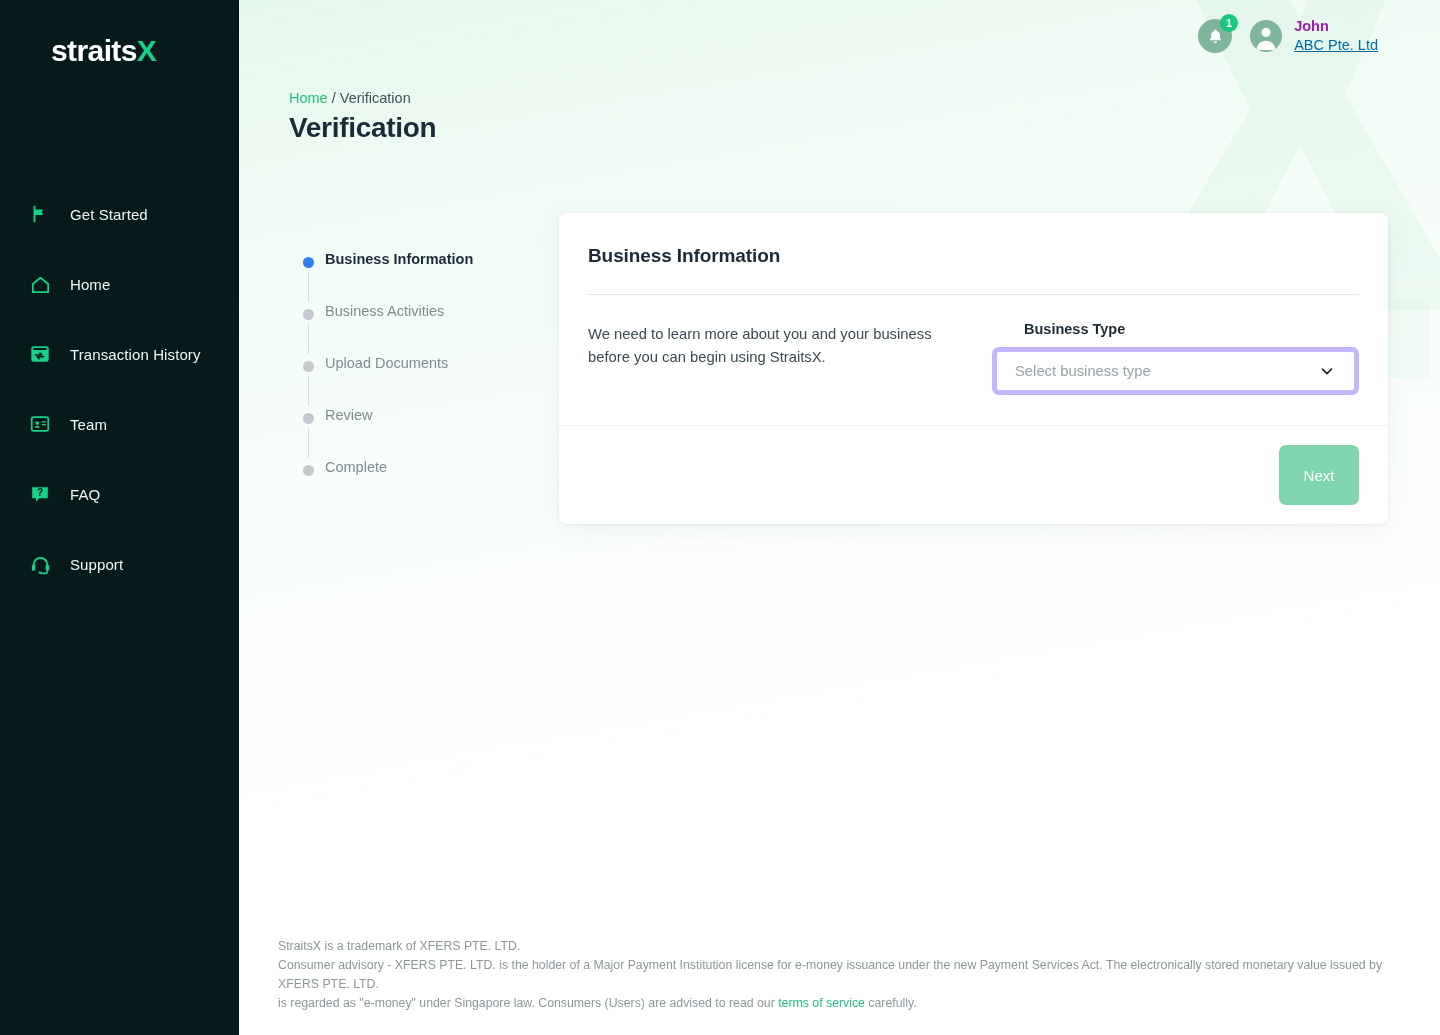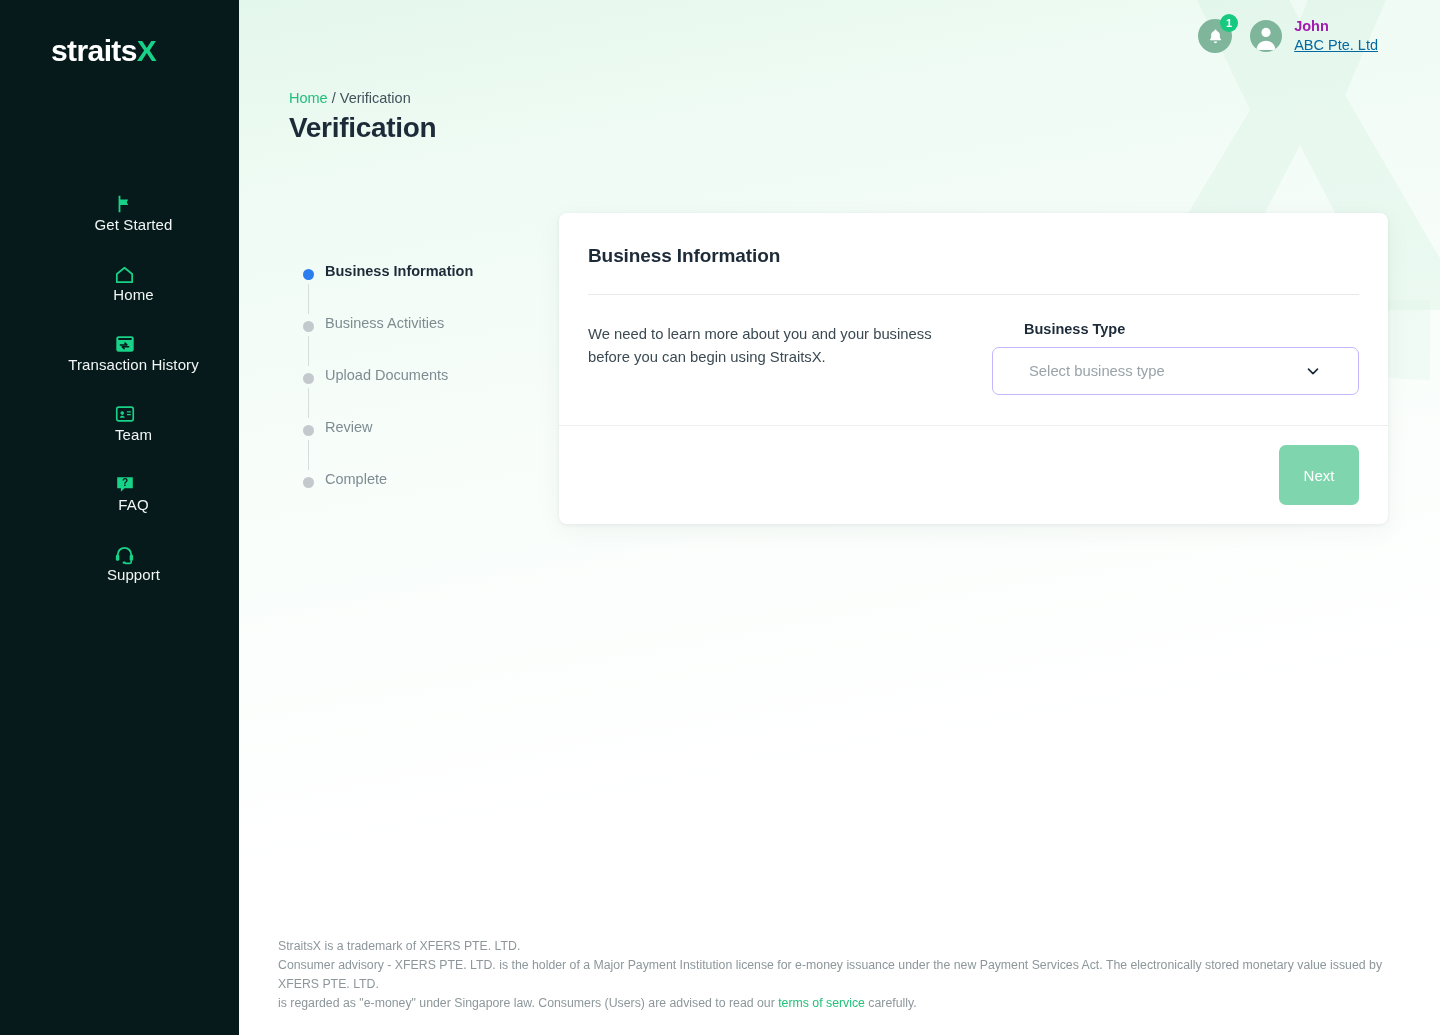--- a/index.html
+++ b/index.html
@@ -49,21 +49,20 @@
   }
 
   .nav-item {
     display: flex;
     align-items: center;
     height: 44px;
     padding-left: 28px;
     margin-bottom: 26px;
     cursor: pointer;
     text-decoration: none;
-    flex-direction: column;
   }
   .nav-icon {
     width: 24px;
     height: 24px;
     min-width: 24px;
     display: flex;
     align-items: center;
     justify-content: center;
     margin-right: 18px;
   }
@@ -195,21 +194,21 @@
     letter-spacing: -0.3px;
   }
 
   
   .content {
     position: absolute;
     top: 213px;
     left: 50px;
     right: 52px;
     display: flex;
-    align-items: flex-end;
+    align-items: center;
     z-index: 3;
   }
 
   
   .steps {
     width: 270px;
     min-width: 270px;
     padding-top: 26px;
   }
   .step {
@@ -281,25 +280,25 @@
   .field-label {
     font-size: 14.5px;
     font-weight: 700;
     color: #1d2b39;
     margin-bottom: 10px;
     margin-left: 32px;
   }
   .select {
     position: relative;
     height: 48px;
-    border: 1px solid #c4b5fd;
+    border: 5px solid #c4b5fd;
     border-radius: 7px;
     display: flex;
     align-items: center;
-    padding: 0 36px;
+    padding: 0 18px;
     background: #ffffff;
     cursor: pointer;
   }
   .select-value {
     font-size: 14.8px;
     color: #99a3a8;
     flex: 1;
   }
   .chevron { width: 18px; height: 18px; flex: none; }
 

